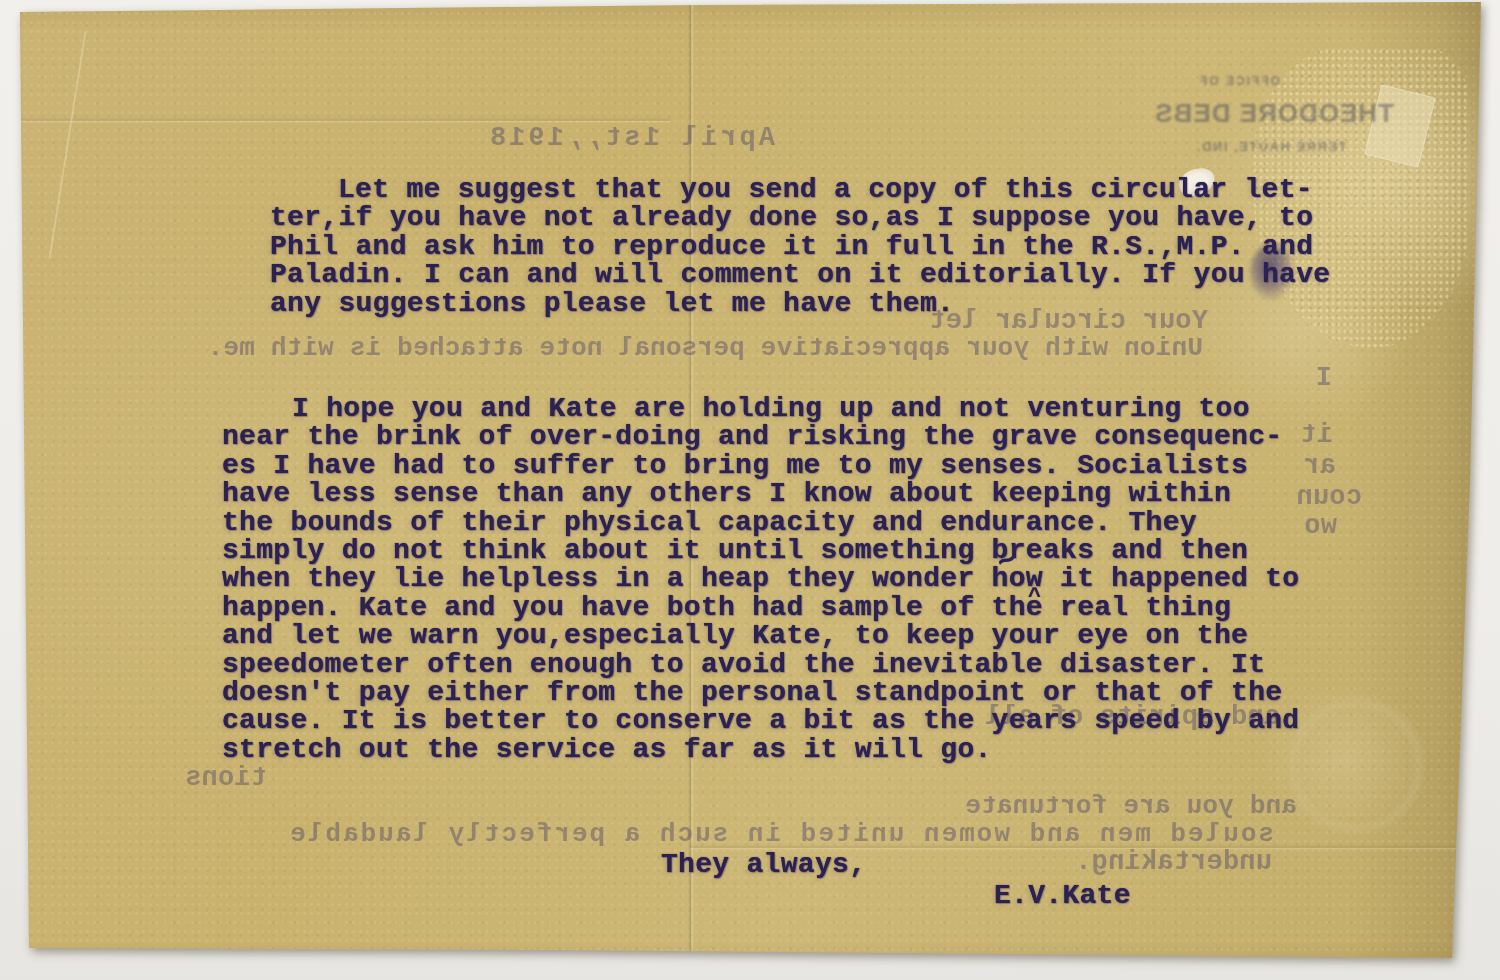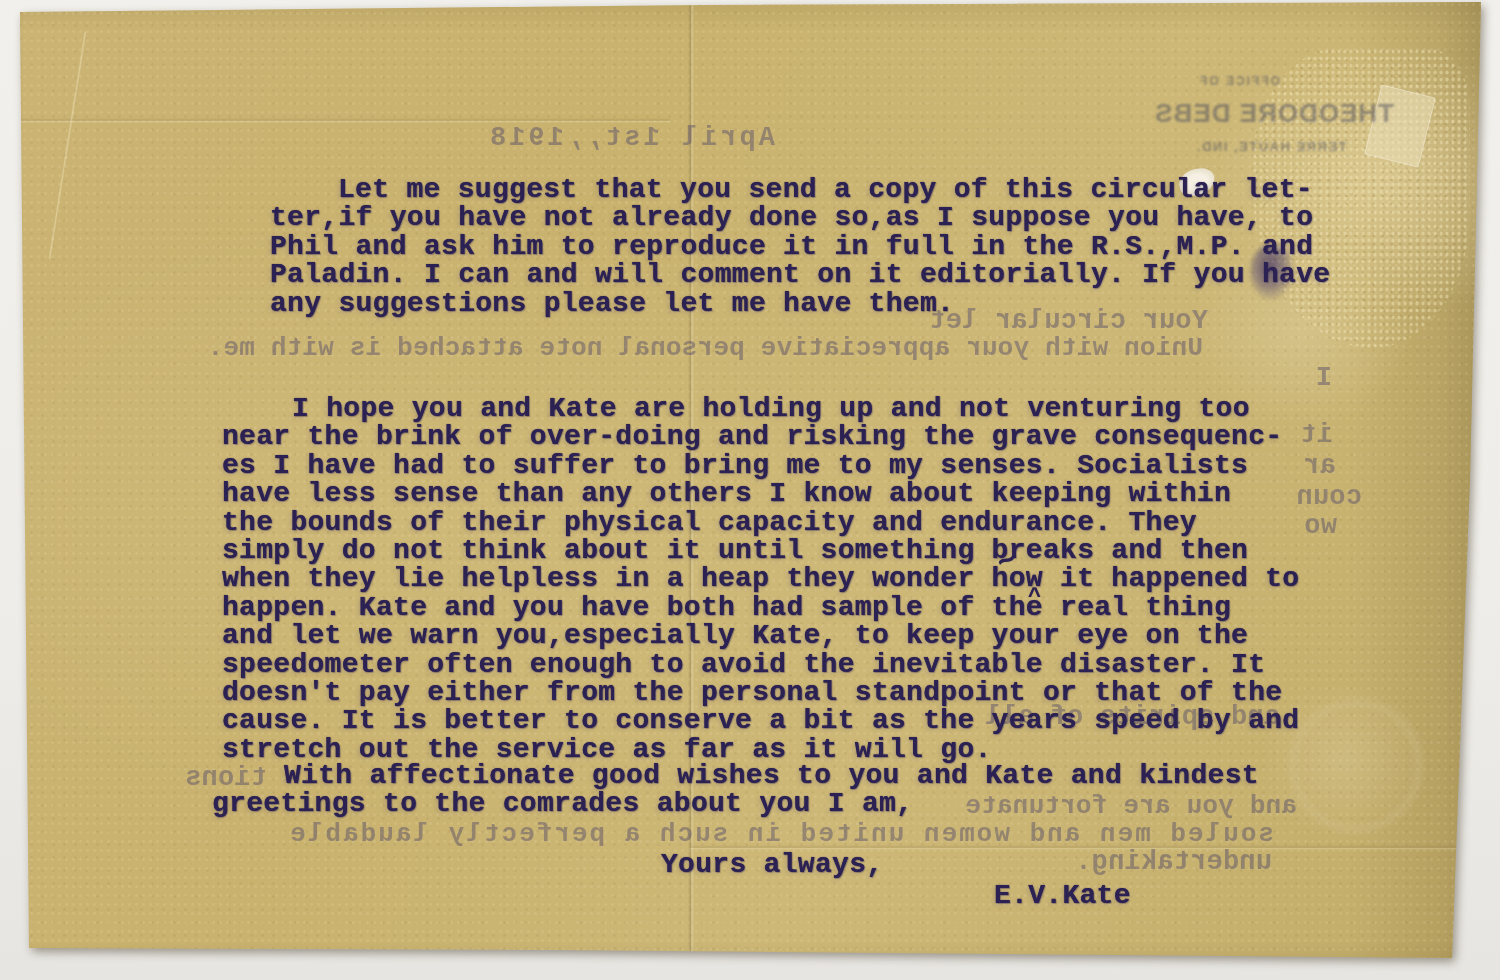--- a/index.html
+++ b/index.html
@@ -106,24 +106,22 @@
 the bounds of their physical capacity and endurance. They
 simply do not think about it until something breaks and then
 when they lie helpless in a heap they wonder how it happened to
 happen. Kate and you have both had sample  of the real thing
 and let we warn you,especially Kate, to keep your eye on the
 speedometer often enough to avoid the inevitable disaster. It
 doesn't pay either from the personal standpoint or that of the
 cause. It is better to conserve a bit as the years speed by and
 stretch out the service as far as it will go.</div>
 
-      <div class="typed" style="left:212px;top:762px;width:1100px;text-indent:72px;">With affectionate good wishes to you and Kate and kindest
-greetings to the comrades about you I am,</div>
 
-      <div class="typed" style="left:661px;top:851px;">Yours always,</div>
+      <div class="typed" style="left:661px;top:851px;">They always,</div>
 
       <div class="typed" style="left:994px;top:882px;">E.V.Kate</div>
 
       <div class="mark" style="left:998px;top:545px;font-size:30px;transform:rotate(-22deg);">~</div>
       <div class="mark" style="left:1028px;top:585px;font-size:22px;">^</div>
     </div>
   </div>
 </div>
 
 </body></html>

